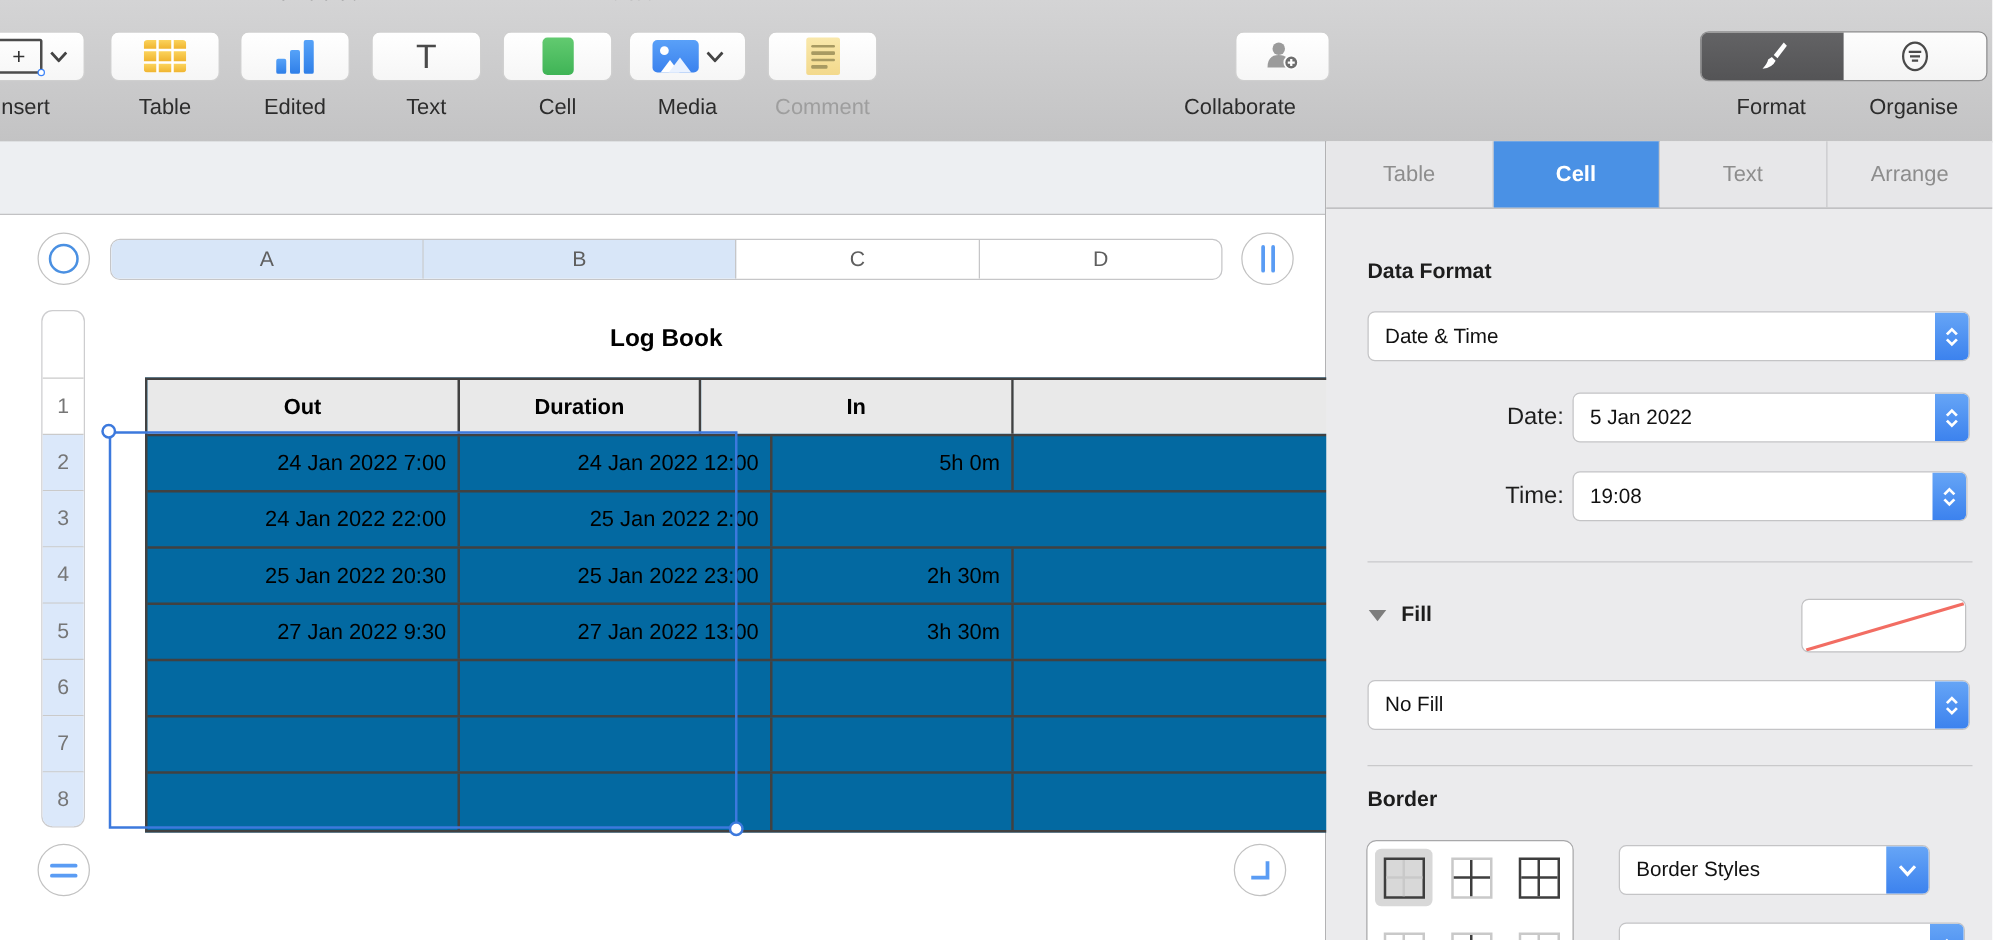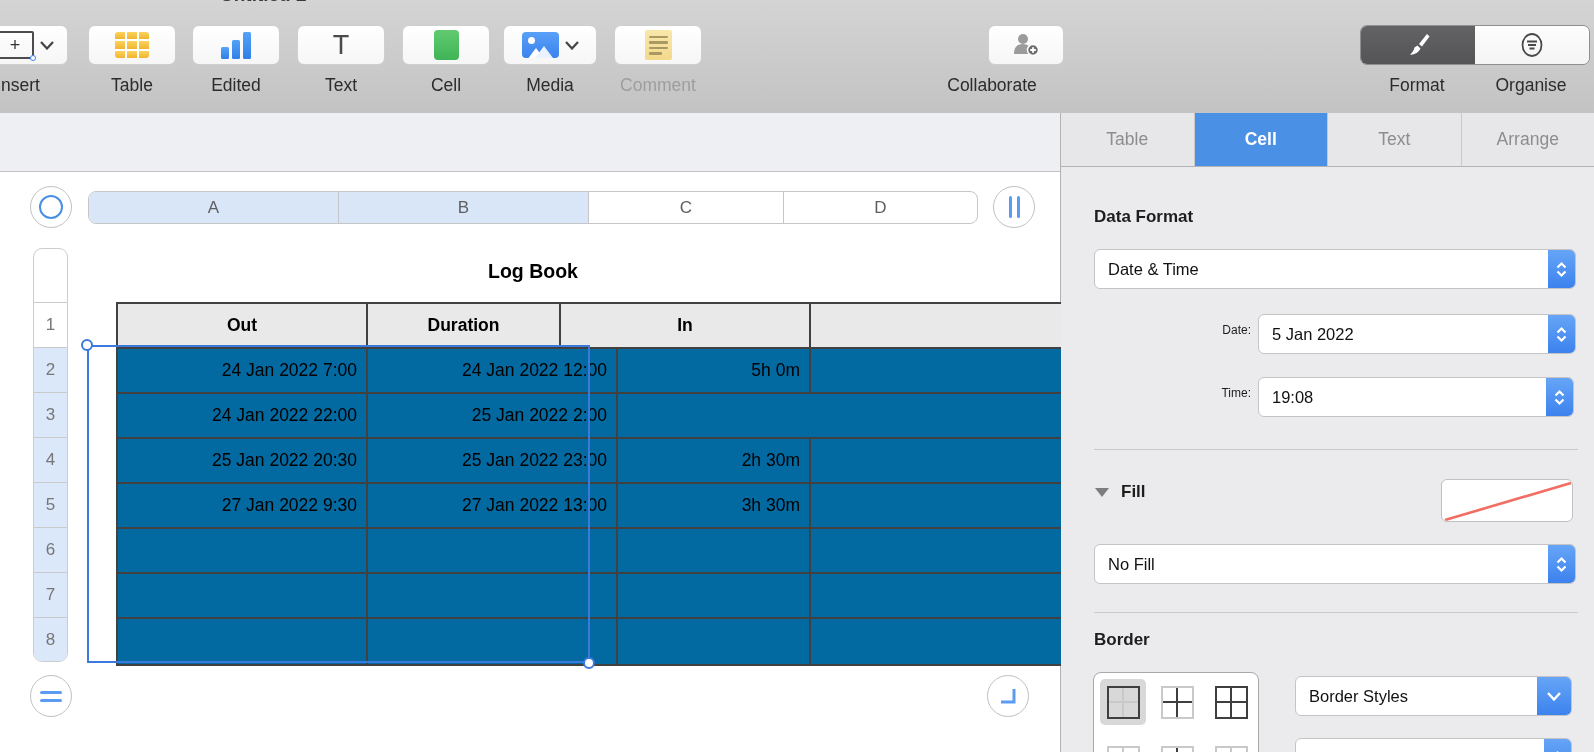--- a/index.html
+++ b/index.html
@@ -95,21 +95,21 @@
 
   
   .sidebar{position:absolute;left:1061px;top:113px;width:533px;height:639px;background:#ebebed;}
   .tabbar{position:absolute;left:0;top:0;width:533px;height:53px;background:#e7e7e9;border-bottom:1px solid #b4b4b6;display:flex;}
   .tab{flex:1;display:flex;align-items:center;justify-content:center;font-size:17.5px;color:#8d8d8d;
        border-right:1px solid #c9c9cb;box-sizing:border-box;}
   .tab:last-child{border-right:none;}
   .tab.active{background:#4a91e5;color:#fff;font-weight:bold;}
 
   .sb-heading{position:absolute;font-size:17px;font-weight:bold;color:#1d1d1d;}
-  .sb-label{position:absolute;font-size:12px;color:#1d1d1d;text-align:right;}
+  .sb-label{position:absolute;font-size:19px;color:#1d1d1d;text-align:right;}
   .dropdown{position:absolute;height:40px;background:#fff;border:1px solid #c4c4c6;border-radius:6px;
             box-sizing:border-box;display:flex;align-items:center;overflow:hidden;}
   .dropdown .dd-text{flex:1;padding-left:13px;font-size:16.5px;color:#111;white-space:nowrap;}
   .dd-stepper{width:27px;height:100%;background:linear-gradient(#66a5f6,#3c82ee);
               display:flex;flex-direction:column;align-items:center;justify-content:center;}
   .divider{position:absolute;height:1px;background:#c9c9cb;}
   .tri-down{width:0;height:0;border-left:7px solid transparent;border-right:7px solid transparent;border-top:9px solid #7d7d7d;}
   .color-well{position:absolute;background:#fff;border:1px solid #c0c0c2;border-radius:6px;box-sizing:border-box;overflow:hidden;}
 
   .border-panel{position:absolute;background:#fff;border:1px solid #a8a8aa;border-radius:8px;box-sizing:border-box;}
@@ -413,21 +413,21 @@
         <span class="bgrid outer-l inner-l"></span>
       </div>
       <div class="bicon-btn" style="left:60px;top:66px;">
         <span class="bgrid outer-l inner-d"></span>
       </div>
       <div class="bicon-btn" style="left:114px;top:66px;">
         <span class="bgrid outer-l inner-l"></span>
       </div>
     </div>
 
-    <div class="dropdown" style="left:234px;top:563px;width:277px;">
+    <div class="dropdown" style="left:234px;top:563px;width:249px;">
       <span class="dd-text">Border Styles</span>
       <span class="dd-stepper" style="width:34px;">
         <svg width="16" height="11" viewBox="0 0 16 11">
             <polyline points="2,2 8,8.5 14,2" fill="none" stroke="#fff" stroke-width="2.5"></polyline>
           </svg>
       </span>
     </div>
 
     <div class="dropdown" style="left:234px;top:625px;width:277px;">
       <span class="dd-text"></span>

